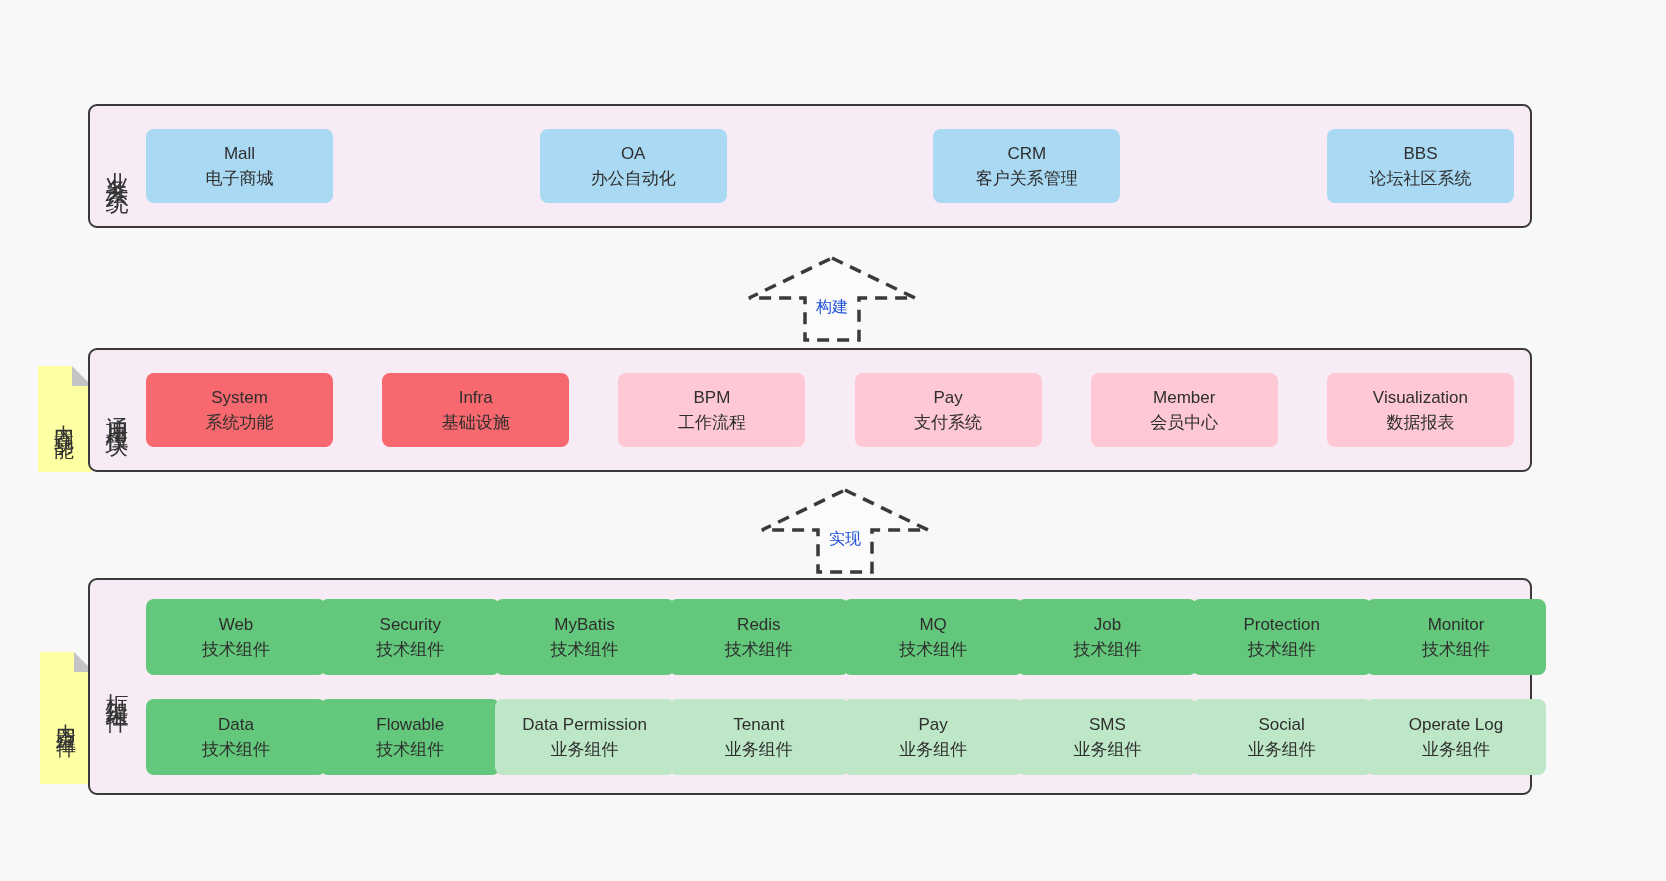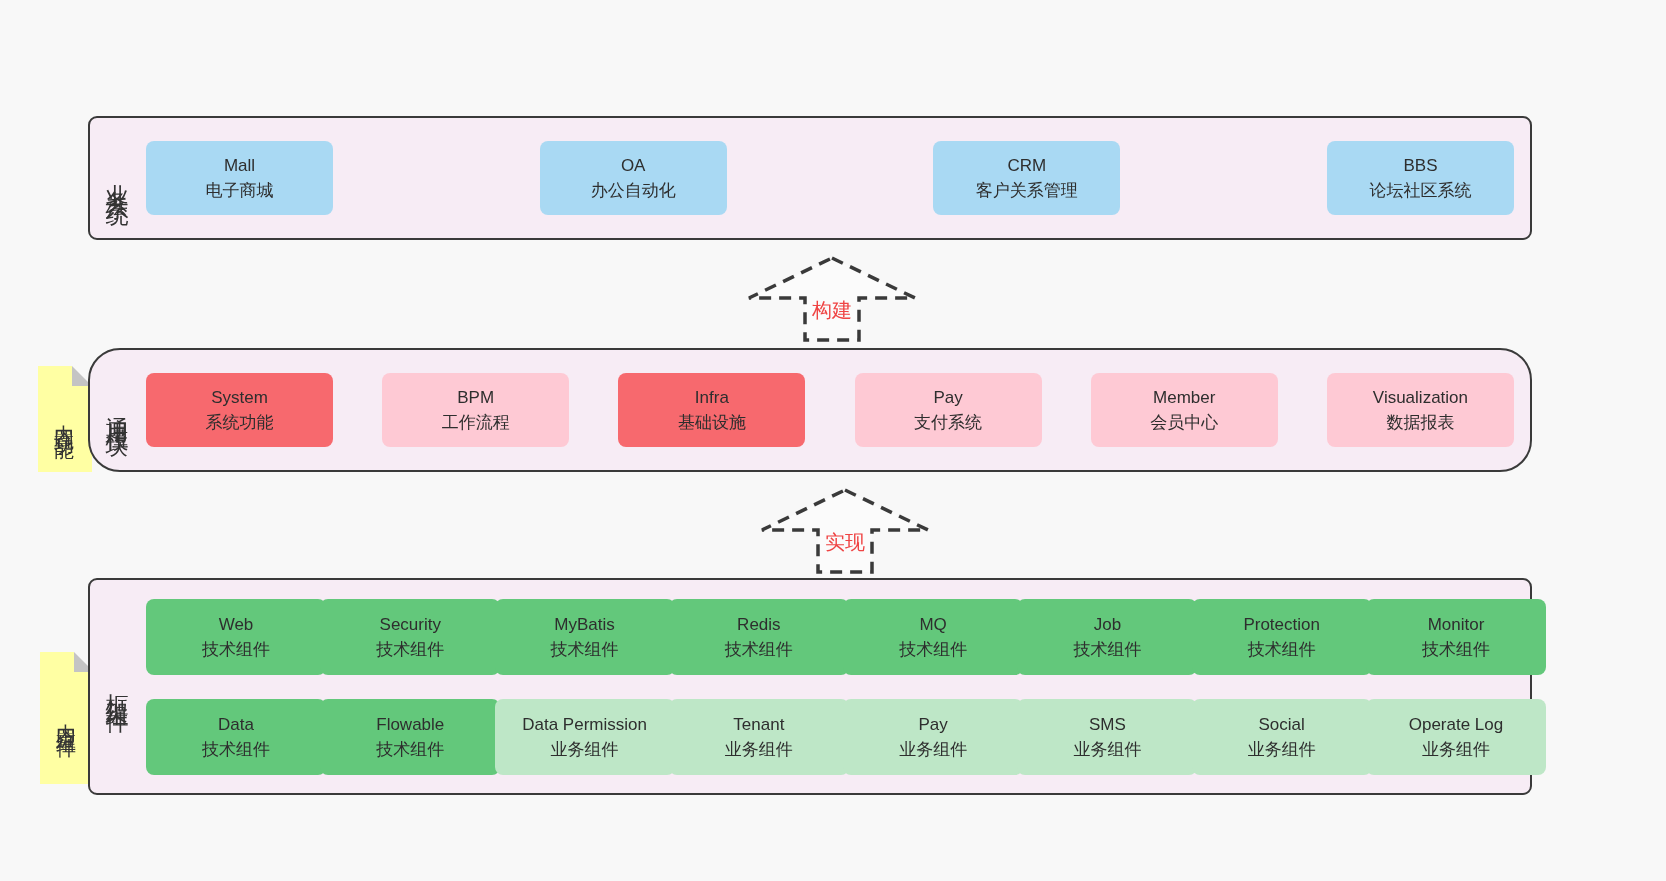--- a/index.html
+++ b/index.html
@@ -15,22 +15,22 @@
   
   .band {
     position:absolute; left:88px; width:1444px;
     box-sizing:border-box;
     background:#f7ecf5;
     border:2px solid #3a3a3a;
     border-radius:9px;
     display:flex; align-items:center;
     z-index:2;
   }
-  .band1 { top:116px; height:124px; }
-  .band2 { top:348px; height:124px;border-radius:32px; }
+  .band1 { top:104px; height:124px; }
+  .band2 { top:348px; height:124px; }
   .band3 { top:578px; height:217px; }
 
   .band-label {
     width:56px; flex:0 0 56px;
     display:flex; align-items:center; justify-content:center;
     writing-mode:vertical-rl; text-orientation:upright;
     font-size:23px; letter-spacing:6px; color:#333;
     white-space:nowrap;
   }
   .band-boxes {
@@ -89,21 +89,21 @@
     position:absolute; width:170px; height:86px; z-index:3;
   }
   .arrow1 { left:747px; top:256px; }
   .arrow2 { left:760px; top:488px; }
   .arrow svg { display:block; width:170px; height:86px; }
   .arrow-label {
     position:absolute; left:50%; top:40px;
     transform:translateX(-50%);
     background:#fbfbfb;
     padding:1px 4px;
-    font-size:20px; color:#ef4444;
+    font-size:16px; color:#1d4ed8;
     white-space:nowrap;
   }
 </style>
 </head>
 <body>
 
 <div class="page">
 
   <div class="sticky sticky1">内置功能</div>
   <div class="sticky sticky2">内置组件</div>
@@ -137,27 +137,27 @@
     <span class="arrow-label">构建</span>
   </div>
 
   <section class="band band2">
     <div class="band-label">通用模块</div>
     <div class="band-boxes">
       <div class="box box-wide b-red">
         <div>System</div>
         <div>系统功能</div>
       </div>
-      <div class="box box-wide b-pink">
-        <div>BPM</div>
-        <div>工作流程</div>
-      </div>
       <div class="box box-wide b-red">
         <div>Infra</div>
         <div>基础设施</div>
+      </div>
+      <div class="box box-wide b-pink">
+        <div>BPM</div>
+        <div>工作流程</div>
       </div>
       <div class="box box-wide b-pink">
         <div>Pay</div>
         <div>支付系统</div>
       </div>
       <div class="box box-wide b-pink">
         <div>Member</div>
         <div>会员中心</div>
       </div>
       <div class="box box-wide b-pink">

